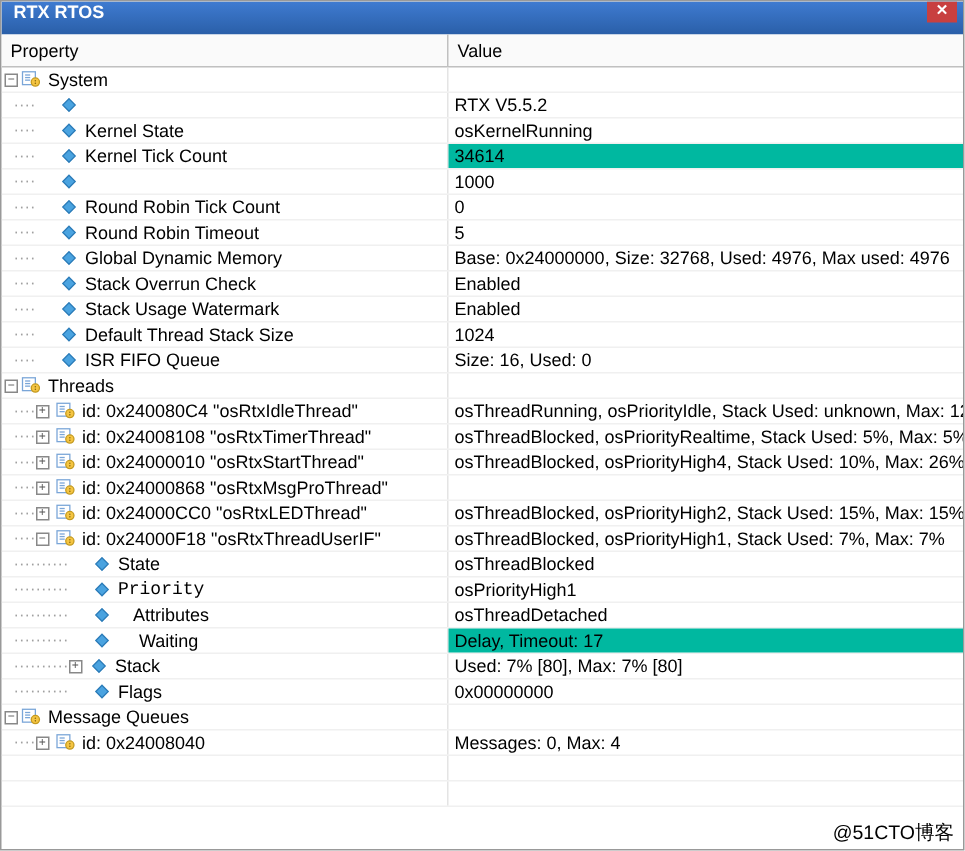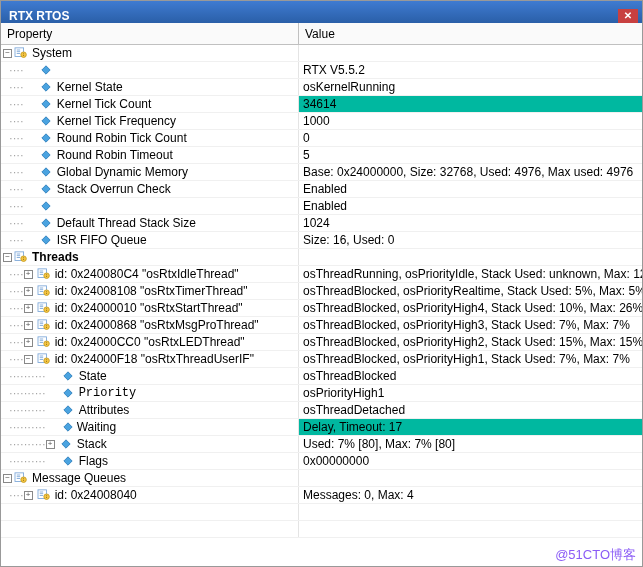--- a/index.html
+++ b/index.html
@@ -11,21 +11,21 @@
     height: 567px;
     overflow: hidden;
     border: 1px solid #999;
     position: relative;
   }
   .titlebar {
     background: linear-gradient(#3f7bd1, #2a5fa8);
     color: #fff;
     height: 22px;
     display: flex;
-    align-items: flex-end;
+    align-items: flex-start;
     justify-content: space-between;
     padding: 0 4px 0 8px;
     font-weight: bold;
     font-size: 12px;
   }
   .titlebar .close {
     background: #c84040;
     width: 20px; height: 14px;
     display:flex; align-items:center; justify-content:center;
     color:#fff; font-size:10px; line-height:1;
@@ -85,21 +85,21 @@
   .dots { color:#a0a0a0; letter-spacing:0px; font-size:11px;}
   .ic {
     width:14px; height:12px; display:inline-flex; align-items:center; justify-content:center;
     flex:none; margin-right:2px;
   }
   .ic-group svg { width:14px; height:12px;}
   .ic-prop svg { width:10px; height:10px;}
   .watermark {
     position:absolute;
     right:6px; bottom:2px;
-    color:#8b5cf6;
+    color:#000000;
     font-size:13px;
     pointer-events:none;
   }
   .indent { display:inline-block; flex:none;}
 </style>
 </head>
 <body>
 
 <div class="titlebar">
   <span>RTX RTOS</span>
@@ -184,21 +184,20 @@
         <span class="indent" style="width: 2px;"></span>
         <span class="indent" style="width: 6px;"></span>
         <span class="dots">····</span>
         <span class="spacer-exp" style="width: 13px;"></span>
         <span class="indent" style="width: 2px;"></span>
         <span class="ic ic-prop">
           <svg viewBox="0 0 12 12">
             <polygon points="6,1 11,6 6,11 1,6" fill="#4aa3e0" stroke="#2a7bb8"></polygon>
           </svg>
         </span>
-        <span style="margin-left: 2px;">Kernel Tick Frequency</span>
       </div>
       <div class="val">1000</div>
     </div>
     <div class="row">
       <div class="prop">
         <span class="indent" style="width: 2px;"></span>
         <span class="indent" style="width: 6px;"></span>
         <span class="dots">····</span>
         <span class="spacer-exp" style="width: 13px;"></span>
         <span class="indent" style="width: 2px;"></span>
@@ -264,20 +263,21 @@
         <span class="indent" style="width: 2px;"></span>
         <span class="indent" style="width: 6px;"></span>
         <span class="dots">····</span>
         <span class="spacer-exp" style="width: 13px;"></span>
         <span class="indent" style="width: 2px;"></span>
         <span class="ic ic-prop">
           <svg viewBox="0 0 12 12">
             <polygon points="6,1 11,6 6,11 1,6" fill="#4aa3e0" stroke="#2a7bb8"></polygon>
           </svg>
         </span>
+        <span style="margin-left: 2px;">Stack Usage Watermark</span>
       </div>
       <div class="val">Enabled</div>
     </div>
     <div class="row">
       <div class="prop">
         <span class="indent" style="width: 2px;"></span>
         <span class="indent" style="width: 6px;"></span>
         <span class="dots">····</span>
         <span class="spacer-exp" style="width: 13px;"></span>
         <span class="indent" style="width: 2px;"></span>
@@ -314,21 +314,21 @@
           <svg viewBox="0 0 16 14">
             <rect x="1" y="1" width="10" height="10" fill="#fff" stroke="#7aa6d8"></rect>
             <rect x="3" y="3" width="4" height="1" fill="#7aa6d8"></rect>
             <rect x="3" y="5" width="4" height="1" fill="#7aa6d8"></rect>
             <rect x="3" y="7" width="4" height="1" fill="#7aa6d8"></rect>
             <circle cx="11" cy="9" r="3.2" fill="#f5c542" stroke="#c49a20"></circle>
             <circle cx="11" cy="8" r="0.6" fill="#8a6a10"></circle>
             <circle cx="11" cy="10" r="0.6" fill="#8a6a10"></circle>
           </svg>
         </span>
-        <span style="margin-left: 2px; font-weight: bold;">Threads</span>
+        <span style="margin-left: 2px;">Threads</span>
       </div>
       <div class="val"></div>
     </div>
     <div class="row">
       <div class="prop">
         <span class="indent" style="width: 2px;"></span>
         <span class="indent" style="width: 6px;"></span>
         <span class="dots">····</span>
         <span class="expander">+</span>
         <span class="indent" style="width: 2px;"></span>
@@ -404,21 +404,20 @@
             <rect x="3" y="3" width="4" height="1" fill="#7aa6d8"></rect>
             <rect x="3" y="5" width="4" height="1" fill="#7aa6d8"></rect>
             <rect x="3" y="7" width="4" height="1" fill="#7aa6d8"></rect>
             <circle cx="11" cy="9" r="3.2" fill="#f5c542" stroke="#c49a20"></circle>
             <circle cx="11" cy="8" r="0.6" fill="#8a6a10"></circle>
             <circle cx="11" cy="10" r="0.6" fill="#8a6a10"></circle>
           </svg>
         </span>
         <span style="margin-left: 2px;">id: 0x24000868 "osRtxMsgProThread"</span>
       </div>
-      <div class="val">osThreadBlocked, osPriorityHigh3, Stack Used: 7%, Max: 7%</div>
     </div>
     <div class="row">
       <div class="prop">
         <span class="indent" style="width: 2px;"></span>
         <span class="indent" style="width: 6px;"></span>
         <span class="dots">····</span>
         <span class="expander">+</span>
         <span class="indent" style="width: 2px;"></span>
         <span class="ic ic-group">
           <svg viewBox="0 0 16 14">
@@ -494,37 +493,37 @@
         <span class="indent" style="width: 2px;"></span>
         <span class="indent" style="width: 6px;"></span>
         <span class="dots">··········</span>
         <span class="spacer-exp" style="width: 13px;"></span>
         <span class="indent" style="width: 2px;"></span>
         <span class="ic ic-prop">
           <svg viewBox="0 0 12 12">
             <polygon points="6,1 11,6 6,11 1,6" fill="#4aa3e0" stroke="#2a7bb8"></polygon>
           </svg>
         </span>
-        <span style="margin-left: 2px;">Attributes</span>
+        <span style="margin-left: 12px;">Attributes</span>
       </div>
       <div class="val">osThreadDetached</div>
     </div>
     <div class="row">
       <div class="prop">
         <span class="indent" style="width: 2px;"></span>
         <span class="indent" style="width: 6px;"></span>
         <span class="dots">··········</span>
         <span class="spacer-exp" style="width: 13px;"></span>
         <span class="indent" style="width: 2px;"></span>
         <span class="ic ic-prop">
           <svg viewBox="0 0 12 12">
             <polygon points="6,1 11,6 6,11 1,6" fill="#4aa3e0" stroke="#2a7bb8"></polygon>
           </svg>
         </span>
-        <span style="margin-left: 0; text-align: center;">Waiting</span>
+        <span style="margin-left: 16px; text-align: center;">Waiting</span>
       </div>
       <div class="val highlight">Delay, Timeout: 17</div>
     </div>
     <div class="row">
       <div class="prop">
         <span class="indent" style="width: 2px;"></span>
         <span class="indent" style="width: 6px;"></span>
         <span class="dots">··········</span>
         <span class="expander">+</span>
         <span class="indent" style="width: 2px;"></span>

